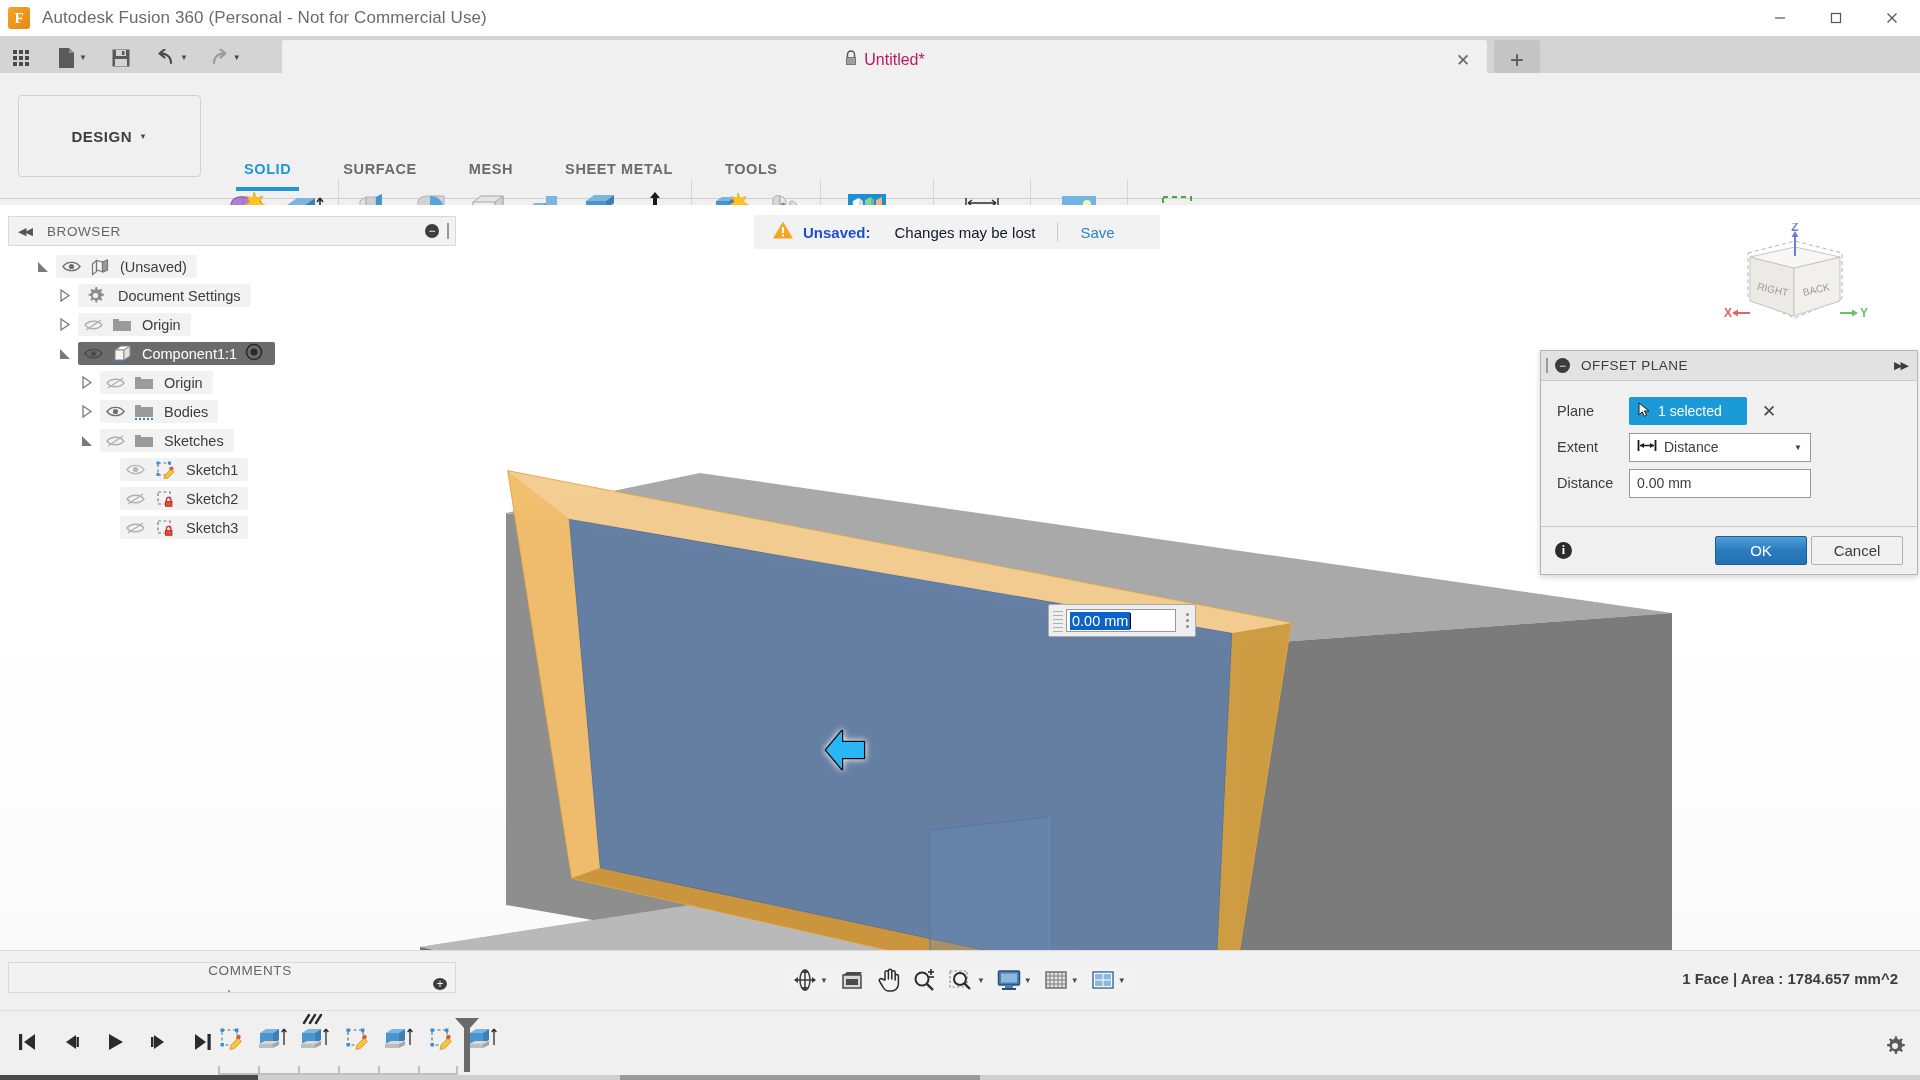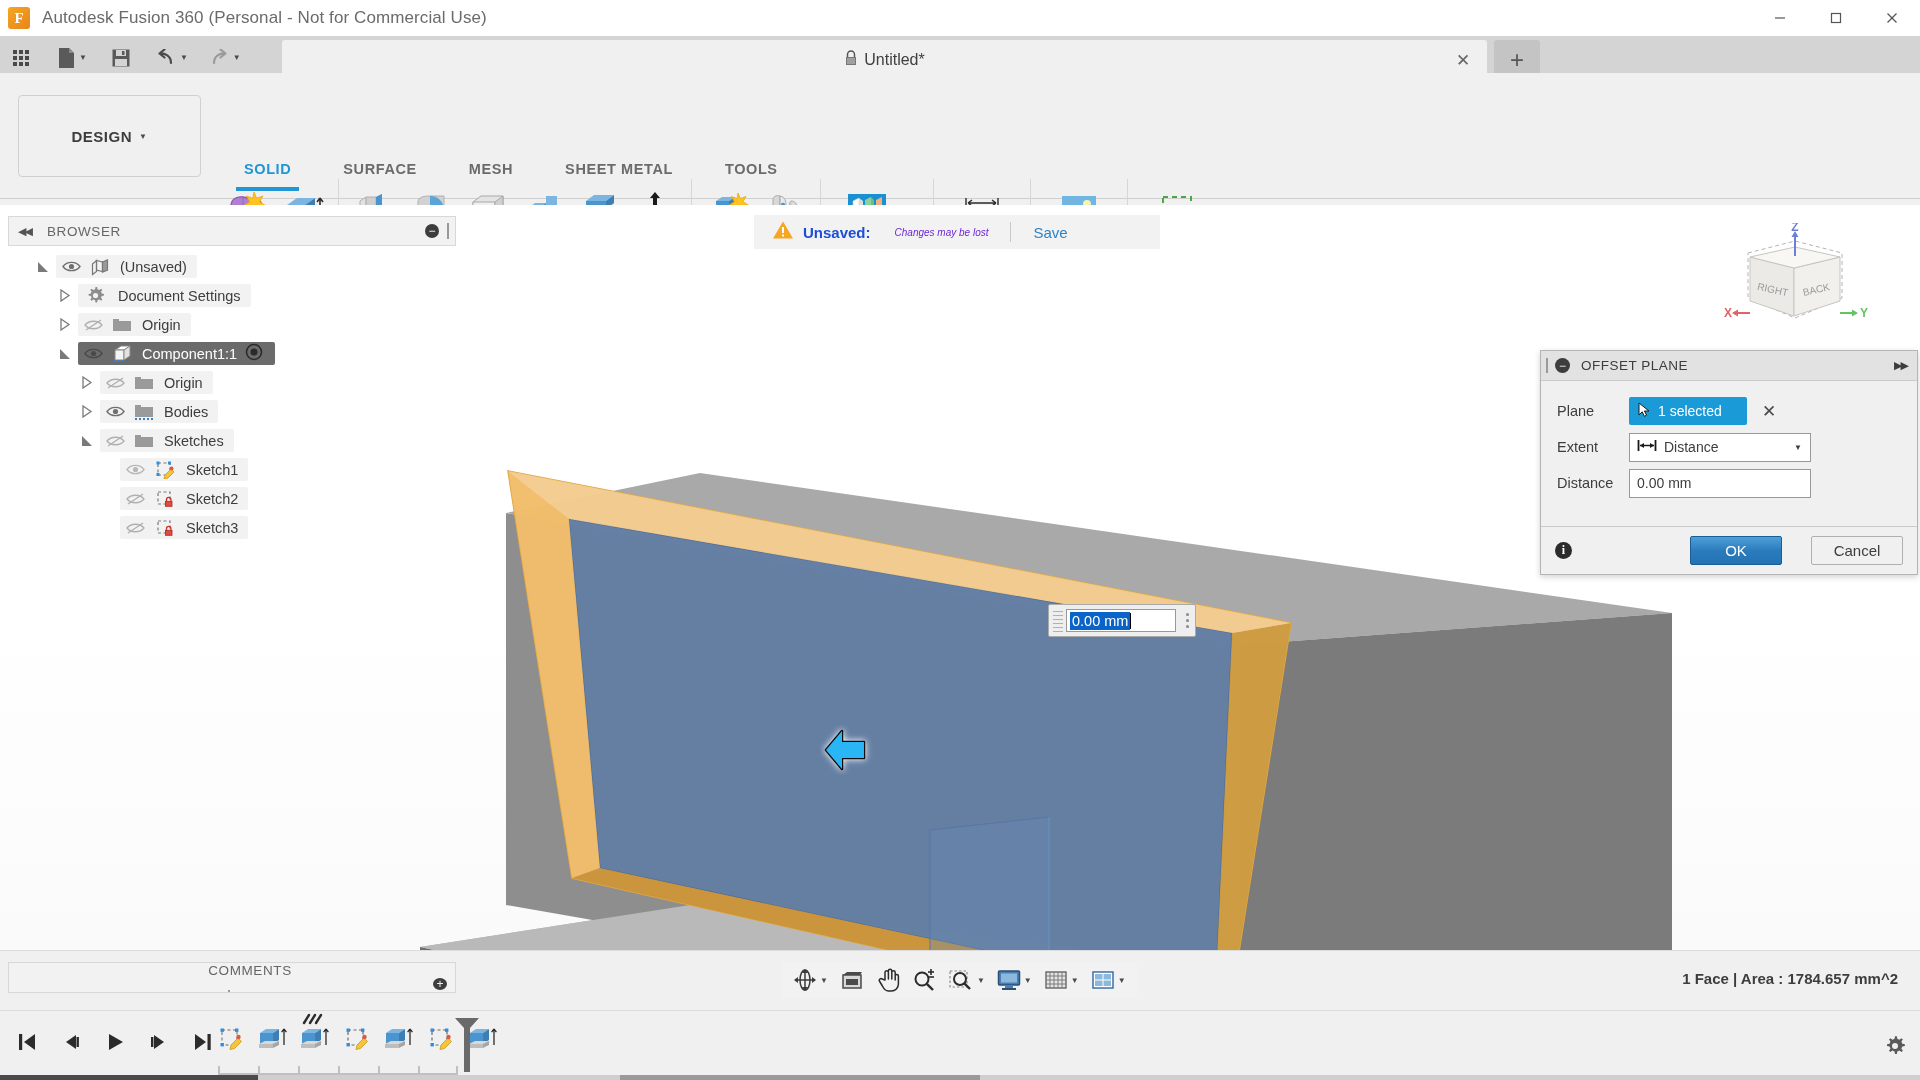--- a/index.html
+++ b/index.html
@@ -46,21 +46,21 @@
   .grid-icon { display:grid; grid-template-columns: repeat(3,4px); grid-template-rows: repeat(3,4px); gap:2px; }
   .grid-icon i { background:#4a4a4a; display:block; width:4px; height:4px; }
 
   
   .doctab {
     position: absolute; left: 282px; top: 40px; width: 1205px; height: 39px;
     background: #f0f0f0; border-radius: 3px 3px 0 0;
     display: flex; align-items: center; justify-content: center;
   }
   .doctab .lock { font-size: 15px; color: #555; margin-right: 6px; }
-  .doctab .name { font-size: 16px; color: #404040; }
+  .doctab .name { font-size: 16px; color: #be185d; }
   .doctab .x {
     position: absolute; right: 14px; top: 10px; font-size: 17px; color: #666;
     width: 20px; height: 20px; display: flex; align-items: center; justify-content: center;
   }
   .tab-plus {
     position: absolute; left: 1494px; top: 40px; width: 46px; height: 39px;
     background: #c4c4c4; border-radius: 3px 3px 0 0;
     display:flex;align-items:center;justify-content:center;
     font-size: 24px; color: #555; font-weight: 300;
   }
@@ -140,21 +140,21 @@
     position: absolute; left: 0; top: 205px; width: 1920px; height: 745px;
     background: linear-gradient(180deg,#ffffff 0%,#ffffff 55%,#fafafa 100%);
     overflow: hidden;
   }
   .unsaved-bar {
     position: absolute; left: 754px; top: 215px; width: 406px; height: 34px;
     background: #f2f2f2; display: flex; align-items: center; z-index: 6;
   }
   .warn-tri { margin-left: 18px; }
   .us-b { font-size: 15px; font-weight: bold; color: #1d4ed8; margin-left: 9px; }
-  .us-t { font-size: 10px; color: #6d28d9; margin-left: 24px; font-style: italic; }
+  .us-t { font-size: 15px; color: #0f172a; margin-left: 24px; }
   .us-sep { width:1px; height: 20px; background: #c9c9c9; margin-left: 22px; }
   .us-save { font-size: 15px; color: #2f82c4; margin-left: 22px; }
 
   .viewcube { position: absolute; right: 50px; top: 18px; }
 
   
   .canvas-input {
     position: absolute; left: 1048px; top: 604px; width: 148px; height: 33px;
     background: #eeeeee; border: 1px solid #aaa; border-radius: 2px;
     display: flex; align-items: center; z-index: 7;
@@ -214,21 +214,21 @@
     width: 17px; height: 17px; border-radius: 50%; background: #2b2b2b; color:#fff;
     font-size: 12px; font-weight: bold; font-family: "Liberation Serif", serif;
     display:flex;align-items:center;justify-content:center; margin-left: 14px;
   }
   .btn-ok {
     margin-left: auto; width: 92px; height: 29px; border: 1px solid #1b5e96; border-radius: 2px;
     background: linear-gradient(180deg,#4f9fd8 0%,#2b7cbd 50%,#2472b4 100%);
     color: #fff; font-size: 15px; display:flex;align-items:center;justify-content:center;
   }
   .btn-cancel {
-    margin-left: 29px; margin-right: 14px; width: 92px; height: 29px;
+    margin-left: 4px; margin-right: 14px; width: 92px; height: 29px;
     border: 1px solid #b0b0b0; border-radius: 2px; background: #f0f0f0; color: #3d3d3d;
     font-size: 15px; display:flex;align-items:center;justify-content:center;
   }
 
   
   .comments-bar {
     position: absolute; left: 8px; top: 962px; width: 448px; height: 31px;
     background: #f2f2f2; border: 1px solid #d8d8d8; display: flex; align-items: center; flex-direction: column;
   }
   .cb-title { margin-left: 36px; font-size: 13.5px; color: #666; letter-spacing: .6px; }

